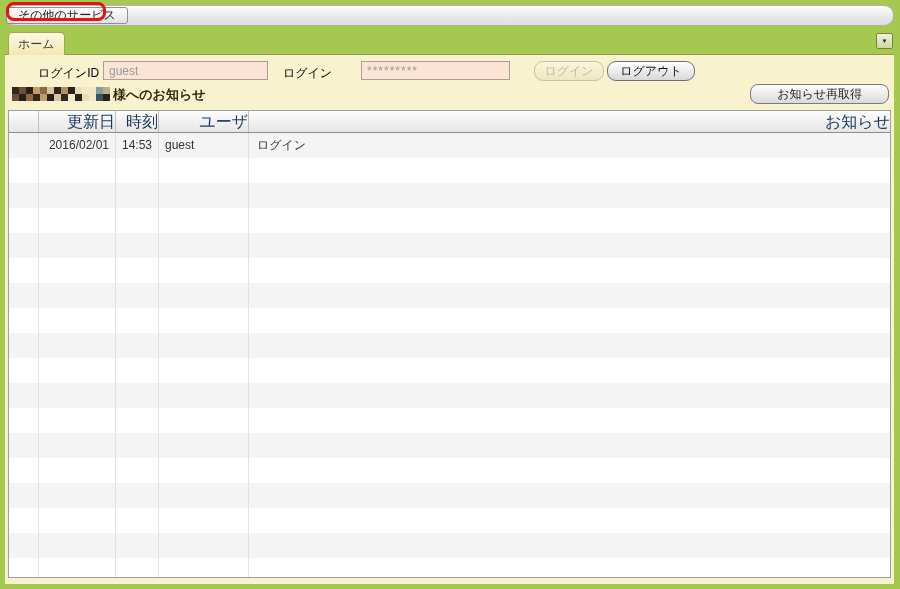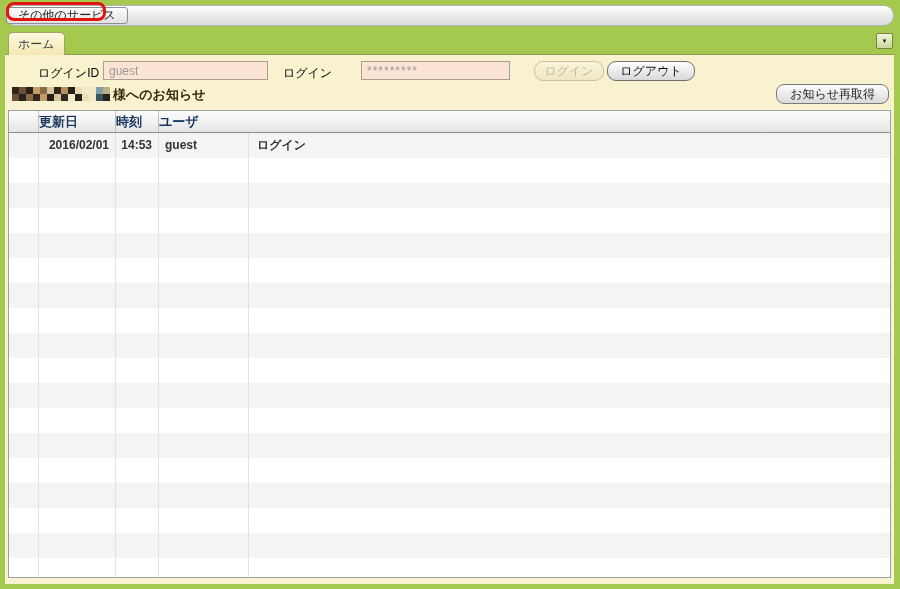--- a/index.html
+++ b/index.html
@@ -75,44 +75,44 @@
   
   .mosaic {
     position:absolute; left:7px; top:32px; width:98px; height:14px;
     display:grid; grid-template-columns:repeat(14,7px); grid-auto-rows:7px;
   }
   .notice-heading {
     position:absolute; left:108px; top:31px;
     font-size:13px; font-weight:bold; color:#33290f;
   }
   .btn-refresh {
-    position:absolute; right:5px; top:29px; height:20px; padding:0 13px;
+    position:absolute; right:5px; top:29px; height:20px; padding:0 26px;
     background:linear-gradient(#fdfdfd,#dadada);
     border:1px solid #7a7a7a; border-radius:8px;
     font-size:12px; color:#222; font-family:inherit; cursor:pointer;
   }
   
   .grid {
     position:absolute; left:3px; top:55px; width:883px; height:468px;
     background:#fff; border:1px solid #9aa0a0; overflow:hidden;
   }
   .grid-header {
     display:grid; grid-template-columns:30px 77px 43px 90px 1fr;
     height:22px;
     background:linear-gradient(#fdfdfd,#e5e5e5);
     border-bottom:1px solid #8c8c8c;
   }
   .grid-header .hcell {
-    font-size:13px; font-weight:bold; color:#17365d;
-    text-align:left; line-height:21px;
+    font-size:16px; font-weight:normal; color:#17365d;
+    text-align:right; line-height:21px;
     border-right:1px solid #bfbfbf; cursor:pointer;
     overflow:hidden; white-space:nowrap;
   }
   .grid-header .hcell:last-child { border-right:none; }
-  .grid-body { position:relative;font-weight:bold; }
+  .grid-body { position:relative; }
   .grid-row {
     display:grid; grid-template-columns:30px 77px 43px 90px 1fr;
     height:25px;
   }
   .grid-row.odd  { background:#f4f4f4; }
   .grid-row.even { background:#ffffff; }
   .grid-row .cell {
     font-size:12px; color:#333; line-height:25px;
     border-right:1px solid #e2e2e2;
     overflow:hidden; white-space:nowrap;
@@ -179,20 +179,21 @@
     </div>
   <span class="notice-heading">様へのお知らせ</span>
   <button class="btn-refresh">お知らせ再取得</button>
 
   <div class="grid">
     <div class="grid-header" id="grid-header">
         <div class="hcell"></div>
         <div class="hcell">更新日</div>
         <div class="hcell">時刻</div>
         <div class="hcell">ユーザ</div>
+        <div class="hcell">お知らせ</div>
       </div>
     <div class="grid-body" id="grid-body">
         <div class="grid-row odd">
           <div class="cell c-sel"></div>
           <div class="cell c-date">2016/02/01</div>
           <div class="cell c-time">14:53</div>
           <div class="cell c-user">guest</div>
           <div class="cell c-note">ログイン</div>
         </div>
         <div class="grid-row even">

